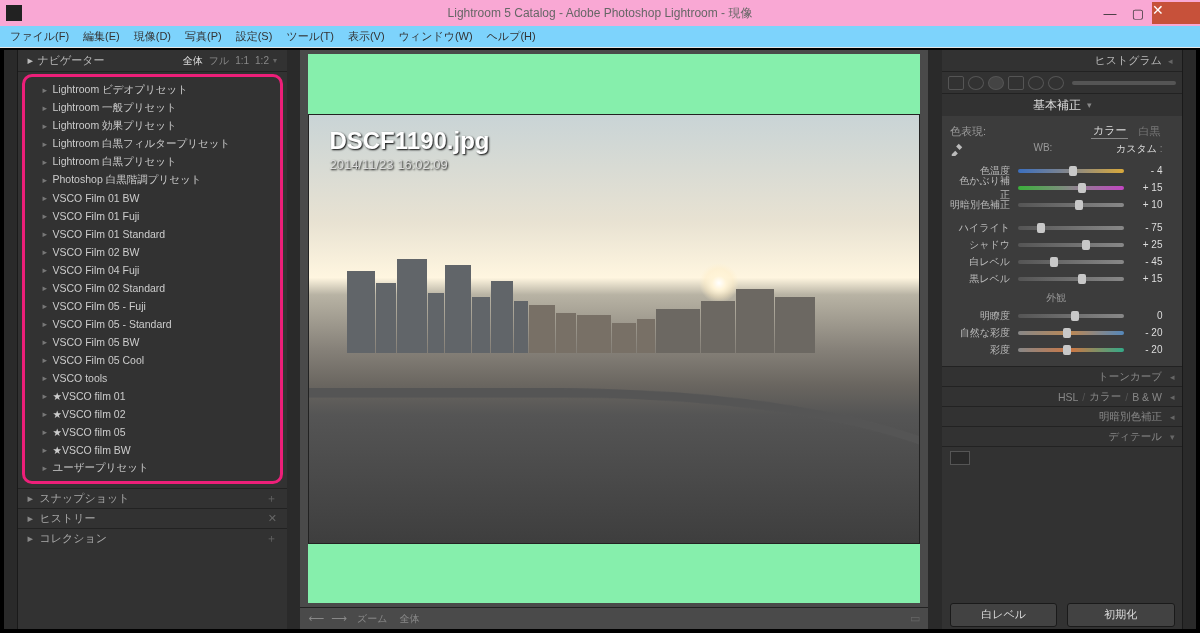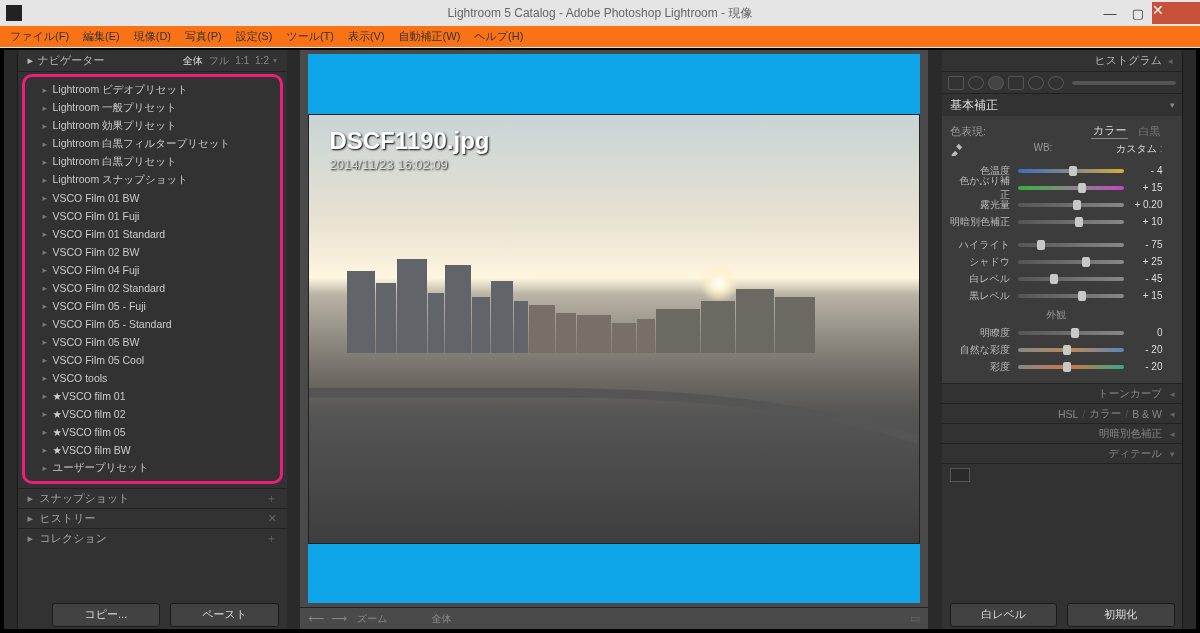--- a/index.html
+++ b/index.html
@@ -1,25 +1,25 @@
 <!DOCTYPE html>
 <html><head>
 <meta charset="utf-8">
 <style>
 * { box-sizing: border-box; margin: 0; padding: 0; font-family: "Segoe UI", "Hiragino Sans", Meiryo, sans-serif; }
 body { width: 1200px; height: 633px; background: #000; overflow: hidden; font-size: 11px; color: #aaa; }
 
-.titlebar { height: 26px; background: #e5e5e5; display: flex; align-items: center; position: relative; }
+.titlebar { height: 26px; background: #f9a8d4; display: flex; align-items: center; position: relative; }
 .titlebar-icon { width: 16px; height: 16px; background: #222; margin-left: 6px; }
 .titlebar-title { position: absolute; left: 50%; transform: translateX(-50%); color: #666; font-size: 12px; }
 .titlebar-controls { position: absolute; right: 0; display: flex; height: 22px; align-items: stretch; }
 .titlebar-btn { width: 28px; display: flex; align-items: center; justify-content: center; font-size: 13px; color: #333; }
 .titlebar-close { width: 48px; background: #c7513a; color: #fff; font-size: 14px; }
 
-.menubar { height: 22px; background: #f97316; border-bottom: 1px solid #e6e6e6; display: flex; align-items: center; padding-left: 4px; gap: 2px; }
+.menubar { height: 22px; background: #7dd3fc; border-bottom: 1px solid #e6e6e6; display: flex; align-items: center; padding-left: 4px; gap: 2px; }
 .menubar-item { font-size: 11px; color: #333; padding: 2px 6px; }
 
 .app { height: 585px; background: #323232; display: flex; border-top: 2px solid #000; border-bottom: 4px solid #000; border-left:4px solid #000; border-right:4px solid #000;}
 .left { width: 280px; background: #323232; display: flex; flex-direction: column;}
 .right { width: 250px; background: #323232; display: flex; flex-direction: column; }
 .center { flex: 1; background: #4a4a4a; display: flex; flex-direction: column; }
 
 .panel-header { height: 22px; background: #323232; display: flex; align-items: center; padding: 0 10px; border-bottom:1px solid #222; color:#bbb; font-size:11px;}
 .panel-header .chev { width:10px; }
 .panel-header .flex { flex:1; }
@@ -31,32 +31,32 @@
 .preset-box { margin: 2px 4px 4px 4px; border: 3px solid #ed1f79; border-radius: 10px; padding: 4px 2px; flex:0 0 auto;}
 .preset-item { display:flex; align-items:center; height:18px; padding-left:16px; color:#ccc; font-size:10.5px;}
 .preset-item .tri { width:10px; color:#777; font-size:9px; }
 
 .panel-row { height:20px; display:flex; align-items:center; padding:0 10px; color:#aaa; border-top:1px solid #222; font-size:11px;}
 .panel-row .chev { width:12px; color:#888;}
 
 .left-buttons { margin-top:auto; height:30px; display:flex; gap:10px; padding:4px 8px 2px 34px; }
 .pbtn { flex:1; background:#424242; border:1px solid #1a1a1a; border-radius:3px; text-align:center; line-height:20px; font-size:11px; color:#ddd;}
 
-.photo-wrap { flex:1; margin:4px 8px 4px 8px; background:#0ea5e9; position:relative; display:flex; align-items:center; justify-content:center;}
+.photo-wrap { flex:1; margin:4px 8px 4px 8px; background:#86efac; position:relative; display:flex; align-items:center; justify-content:center;}
 .photo { width:612px; height:430px; position:relative; overflow:hidden; border:1px solid #222; background:linear-gradient(to bottom, #c9d4d6 0%, #e8e2d2 25%, #fff6e0 38%, #b8b3a4 42%, #858078 55%, #6a6660 63%, #555 70%, #3e3e3e 100%);}
 .sun { position:absolute; left:390px; top:148px; width:40px; height:40px; border-radius:50%; background:radial-gradient(circle,#fff 0%,#fff4d8 25%,rgba(255,238,200,0.5) 50%,transparent 70%); }
 .buildings { position:absolute; left:0; top:118px; right:0; height:120px; display:flex; align-items:flex-end; gap:1px; padding-left:38px;}
 .bld { width:24px; background:#616569; }
 .filename { position:absolute; top:12px; left:20px; color:#fff; font-size:24px; font-weight:bold; text-shadow:1px 1px 2px #000; }
 .timestamp { position:absolute; top:42px; left:20px; color:#ddd; font-size:13px; text-shadow:1px 1px 2px #000;}
 .road { position:absolute; left:-60px; top:255px; width:760px; height:240px; border:12px solid #555; border-left:none; border-top-right-radius:60% 130px; border-bottom:none; transform:perspective(300px) rotateX(18deg);}
 
 .zoom-bar { height:22px; display:flex; align-items:center; gap:8px; padding:0 8px; border-top:1px solid #222;}
 .zoom-bar .arrows{ color:#888; letter-spacing:2px;}
-.zoom-labels{ display:flex; gap:44px; font-size:10px; color:#888;}
+.zoom-labels{ display:flex; gap:12px; font-size:10px; color:#888;}
 
 .basic-panel { padding:4px 20px 8px 8px; background:#3c3c3c; }
 .treat-row { display:flex; align-items:center; height:22px; font-size:11px; }
 .treat-row .lab { color:#999; width:56px;}
 .treat-row .opt { margin-left:auto; color:#ddd; border-bottom:1px solid #888; padding:0 2px;}
 .treat-row .opt.inactive{ color:#777; border:none; margin-left:8px;}
 
 .wb-row { display:flex; align-items:flex-start; height:20px; }
 .wb-row .eyedrop { width:14px; height:14px; margin-right:6px;}
 .wb-row .wlabel { color:#999; flex:1; text-align:center; font-size:10px;}
@@ -83,21 +83,21 @@
 .right-buttons { margin-top:auto; height:30px; display:flex; gap:10px; padding:4px 8px 2px 8px;}
 
 .hist-header { justify-content:flex-end; }
 .hist-body{ height:22px; display:flex; align-items:center; gap:4px; padding:2px 6px; border-bottom:1px solid #222;}
 .hist-icon{ width:16px; height:14px; border:1px solid #555; border-radius:2px;}
 .hist-slider{ flex:1; height:4px; background:#555; border-radius:2px; position:relative; margin-left:4px;}
 .hist-slider .sthumb{left:10%;}
 .left-rail { width:14px; background:#2a2a2a; border-right:1px solid #1a1a1a;}
 .right-rail { width:14px; background:#2a2a2a; border-left:1px solid #1a1a1a;}
 .center-rail { width:14px; background:#2a2a2a;}
-.basic-head { height:22px; display:flex; align-items:center; justify-content:space-between; padding:0 8px; color:#ddd; font-size:12px;}
+.basic-head { height:22px; display:flex; align-items:center; justify-content:center; padding:0 8px; color:#ddd; font-size:12px;}
 .basic-head .tri2{margin-left:6px; color:#888; font-size:9px;}
 .detail-body{height:22px; display:flex; align-items:center; padding:0 8px; border-top:1px solid #222;}
 .detail-icon{width:20px; height:14px; border:1px solid #555; background:#2a2a2a;}
 </style>
 </head>
 <body>
 
 <div class="titlebar">
   <div class="titlebar-icon"></div>
   <div class="titlebar-title">Lightroom 5 Catalog - Adobe Photoshop Lightroom - 現像</div>
@@ -109,21 +109,21 @@
 </div>
 
 <div class="menubar" id="menubar">
     <span class="menubar-item">ファイル(F)</span>
     <span class="menubar-item">編集(E)</span>
     <span class="menubar-item">現像(D)</span>
     <span class="menubar-item">写真(P)</span>
     <span class="menubar-item">設定(S)</span>
     <span class="menubar-item">ツール(T)</span>
     <span class="menubar-item">表示(V)</span>
-    <span class="menubar-item">自動補正(W)</span>
+    <span class="menubar-item">ウィンドウ(W)</span>
     <span class="menubar-item">ヘルプ(H)</span>
   </div>
 
 <div class="app">
   <div class="left-rail"></div>
   <div class="left">
     <div class="panel-header">
       <span class="chev">▸</span>
       <span>ナビゲーター</span>
       <span class="flex"></span>
@@ -146,21 +146,21 @@
         <div class="preset-item">
           <span class="tri">▸</span>
           <span>Lightroom 白黒フィルタープリセット</span>
         </div>
         <div class="preset-item">
           <span class="tri">▸</span>
           <span>Lightroom 白黒プリセット</span>
         </div>
         <div class="preset-item">
           <span class="tri">▸</span>
-          <span>Lightroom スナップショット</span>
+          <span>Photoshop 白黒階調プリセット</span>
         </div>
         <div class="preset-item">
           <span class="tri">▸</span>
           <span>VSCO Film 01 BW</span>
         </div>
         <div class="preset-item">
           <span class="tri">▸</span>
           <span>VSCO Film 01 Fuji</span>
         </div>
         <div class="preset-item">
@@ -228,24 +228,20 @@
     <div class="panel-row">
         <span class="chev">▸</span>
         <span>ヒストリー</span>
         <span style="margin-left:auto;color:#666">✕</span>
       </div>
     <div class="panel-row">
         <span class="chev">▸</span>
         <span>コレクション</span>
         <span style="margin-left:auto;color:#666">＋</span>
       </div>
-    <div class="left-buttons">
-      <div class="pbtn">コピー...</div>
-      <div class="pbtn">ペースト</div>
-    </div>
   </div>
   <div class="center-rail"></div>
 
   <div class="center">
     <div class="photo-wrap">
       <div class="photo">
         <div class="sun"></div>
         <div class="buildings">
           <div class="bld" style="height:82px;width:28px"></div>
           <div class="bld" style="height:70px;width:20px"></div>
@@ -323,27 +319,20 @@
           <span class="sval">- 4</span>
         </div>
       <div class="slider-row">
           <span class="slabel">色かぶり補正</span>
           <div class="strack tint-track">
             <div class="sthumb" style="left:56%"></div>
           </div>
           <span class="sval">+ 15</span>
         </div>
       <div class="slider-row">
-          <span class="slabel">露光量</span>
-          <div class="strack">
-            <div class="sthumb" style="left:52%"></div>
-          </div>
-          <span class="sval">+ 0.20</span>
-        </div>
-      <div class="slider-row">
           <span class="slabel">明暗別色補正</span>
           <div class="strack">
             <div class="sthumb" style="left:54%"></div>
           </div>
           <span class="sval">+ 10</span>
         </div>
       <div style="height:6px"></div>
       <div class="slider-row">
           <span class="slabel">ハイライト</span>
           <div class="strack">

